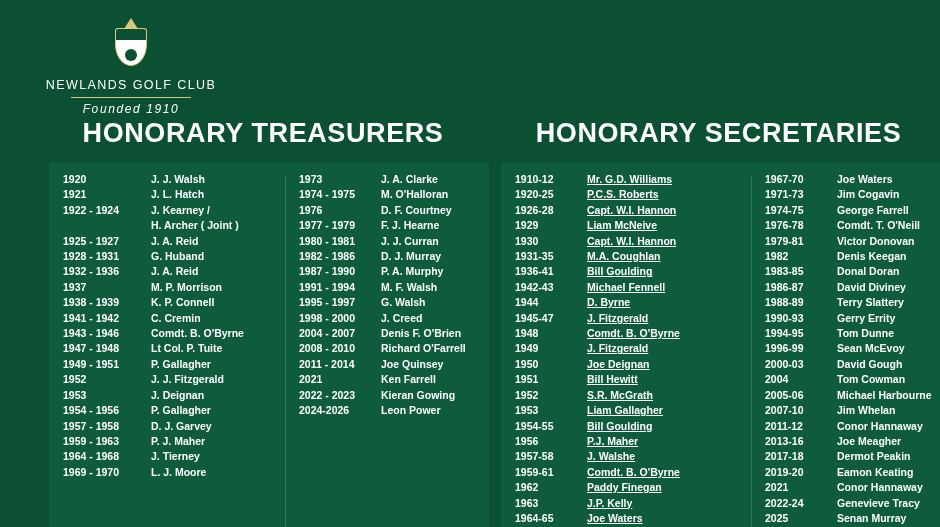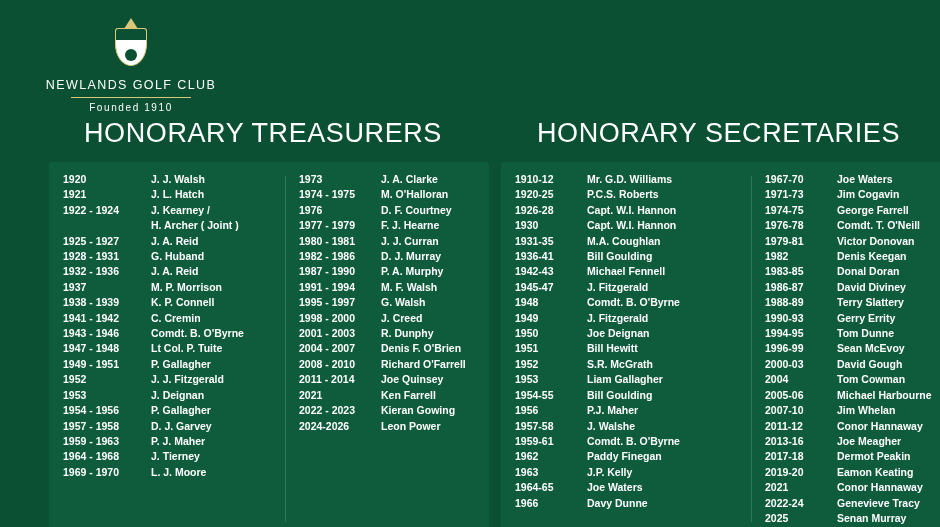--- a/index.html
+++ b/index.html
@@ -72,35 +72,36 @@
     font-weight: 400;
     white-space: nowrap;
   }
   .club-rule {
     width: 120px;
     height: 1px;
     background: #d9c87a;
     margin: 5px auto 4px auto;
   }
   .club-founded {
-    font-size: 10px;
+    font-size: 12px;
     letter-spacing: 1.6px;
     color: #ffffff;
+    font-style: italic;
   }
   
   .headings {
     position: absolute;
     top: 118px;
     left: 0;
     width: 940px;
     display: flex;
   }
   .heading {
     font-size: 27px;
-    font-weight: normal;
+    font-weight: bold;
     letter-spacing: 0.6px;
     text-align: center;
     color: #ffffff;
   }
   .heading.treasurers { width: 440px; margin-left: 22px; }
   .heading.secretaries { width: 455px; margin-left: 8px; }
 
   
   .panels {
     position: absolute;
@@ -143,21 +144,21 @@
   .row .nm {
     font-weight: bold;
     color: #ffffff;
   }
   
   .t1 .yr { width: 88px; }
   .t1 .nm { width: 120px; }
   .t2 .yr { width: 82px; }
   .t2 .nm { width: 110px; }
   .s1 .yr { width: 72px; }
-  .s1 .nm { width: 150px; }
+  .s1 .nm { width: 150px; text-decoration: underline; }
   .s2 .yr { width: 72px; }
   .s2 .nm { width: 140px; }
   .indent .yr { visibility: hidden; }
 </style>
 </head>
 <body>
 
 <div class="page">
 
   <div class="crest-wrap">
@@ -295,24 +296,20 @@
           </div>
         <div class="row">
             <span class="yr">1995 - 1997</span>
             <span class="nm">G. Walsh</span>
           </div>
         <div class="row">
             <span class="yr">1998 - 2000</span>
             <span class="nm">J. Creed</span>
           </div>
         <div class="row">
-            <span class="yr">2001 - 2003</span>
-            <span class="nm">R. Dunphy</span>
-          </div>
-        <div class="row">
             <span class="yr">2004 - 2007</span>
             <span class="nm">Denis F. O'Brien</span>
           </div>
         <div class="row">
             <span class="yr">2008 - 2010</span>
             <span class="nm">Richard O'Farrell</span>
           </div>
         <div class="row">
             <span class="yr">2011 - 2014</span>
             <span class="nm">Joe Quinsey</span>
@@ -340,36 +337,44 @@
           </div>
         <div class="row">
             <span class="yr">1920-25</span>
             <span class="nm">P.C.S. Roberts</span>
           </div>
         <div class="row">
             <span class="yr">1926-28</span>
             <span class="nm">Capt. W.I. Hannon</span>
           </div>
         <div class="row">
+            <span class="yr">1929</span>
+            <span class="nm">Liam McNeive</span>
+          </div>
+        <div class="row">
             <span class="yr">1930</span>
             <span class="nm">Capt. W.I. Hannon</span>
           </div>
         <div class="row">
             <span class="yr">1931-35</span>
             <span class="nm">M.A. Coughlan</span>
           </div>
         <div class="row">
             <span class="yr">1936-41</span>
             <span class="nm">Bill Goulding</span>
           </div>
         <div class="row">
             <span class="yr">1942-43</span>
             <span class="nm">Michael Fennell</span>
           </div>
         <div class="row">
+            <span class="yr">1944</span>
+            <span class="nm">D. Byrne</span>
+          </div>
+        <div class="row">
             <span class="yr">1945-47</span>
             <span class="nm">J. Fitzgerald</span>
           </div>
         <div class="row">
             <span class="yr">1948</span>
             <span class="nm">Comdt. B. O'Byrne</span>
           </div>
         <div class="row">
             <span class="yr">1949</span>
             <span class="nm">J. Fitzgerald</span>

